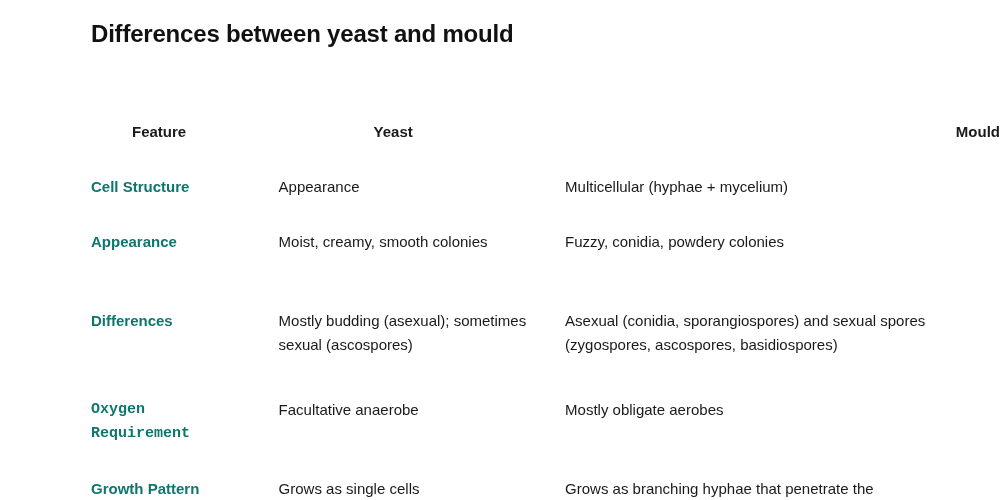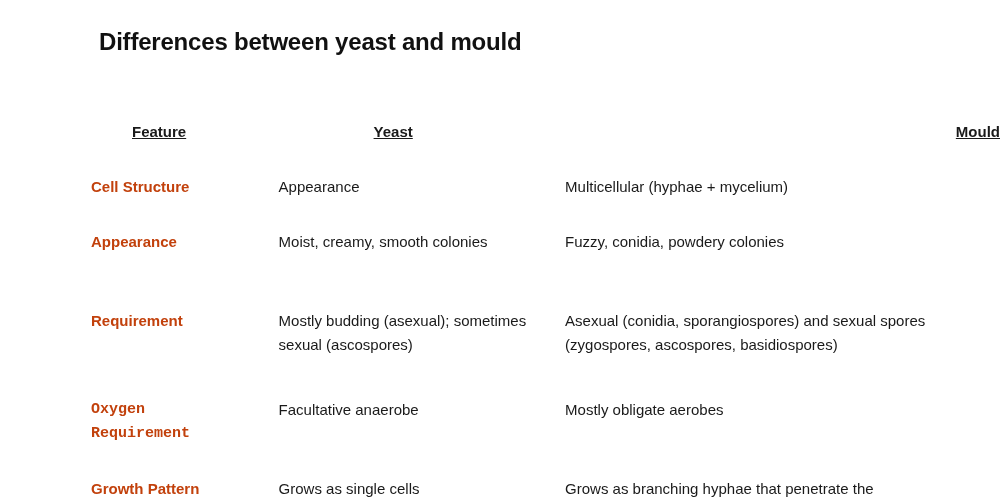--- a/index.html
+++ b/index.html
@@ -12,21 +12,21 @@
       height: 500px;
       overflow: hidden;
       position: relative;
       font-family: "Liberation Sans", "DejaVu Sans", sans-serif;
       color: #1a1a1a;
     }
     .page-title {
       position: absolute;
       left: 83px;
       top: 12px;
-      margin: 16px;
+      margin: 8px;
       font-size: 24px;
       font-weight: bold;
       letter-spacing: -0.2px;
       color: #111111;
     }
     .doc-table {
       position: absolute;
       left: 91px;
       top: 120px;
       border-collapse: collapse;
@@ -35,25 +35,24 @@
     }
     .doc-table th, .doc-table td {
       padding: 0;
       vertical-align: top;
       text-align: left;
     }
     .doc-table th {
       font-weight: bold;
       height: 55px;
       text-align: center;
-      text-decoration: underline;
     }
     .doc-table td.feature {
       font-weight: bold;
-      color: #c2410c;
+      color: #0f766e;
     }
     .col-feature { width: 157px; }
     .col-yeast { width: 247px; }
     .col-mould { width: 370px; }
     .row-cell td { height: 55px; }
     .row-appearance td { height: 79px; }
     .row-repro td { height: 89px; }
     .row-oxygen td { height: 79px; }
     .row-growth td { height: 30px; }
     .doc-table th.h-feature { text-align: left; padding-left: 41px; }
@@ -76,21 +75,21 @@
       <td class="feature">Cell Structure</td>
       <td class="yeast" style="padding-right:18px;">Appearance</td>
       <td class="mould">Multicellular (hyphae + mycelium)</td>
     </tr>
     <tr class="row-appearance">
       <td class="feature">Appearance</td>
       <td class="yeast" style="padding-right:60px;">Moist, creamy, smooth colonies</td>
       <td class="mould">Fuzzy, conidia, powdery colonies</td>
     </tr>
     <tr class="row-repro">
-      <td class="feature">Requirement</td>
+      <td class="feature">Differences</td>
       <td class="yeast" style="padding-right:8px;">Mostly budding (asexual); sometimes sexual (ascospores)</td>
       <td class="mould" style="padding-right:4px;">Asexual (conidia, sporangiospores) and sexual spores (zygospores, ascospores, basidiospores)</td>
     </tr>
     <tr class="row-oxygen">
       <td class="feature" style="padding-right:60px;font-family:Liberation Mono, monospace;">Oxygen Requirement</td>
       <td class="yeast">Facultative anaerobe</td>
       <td class="mould">Mostly obligate aerobes</td>
     </tr>
     <tr class="row-growth">
       <td class="feature">Growth Pattern</td>

